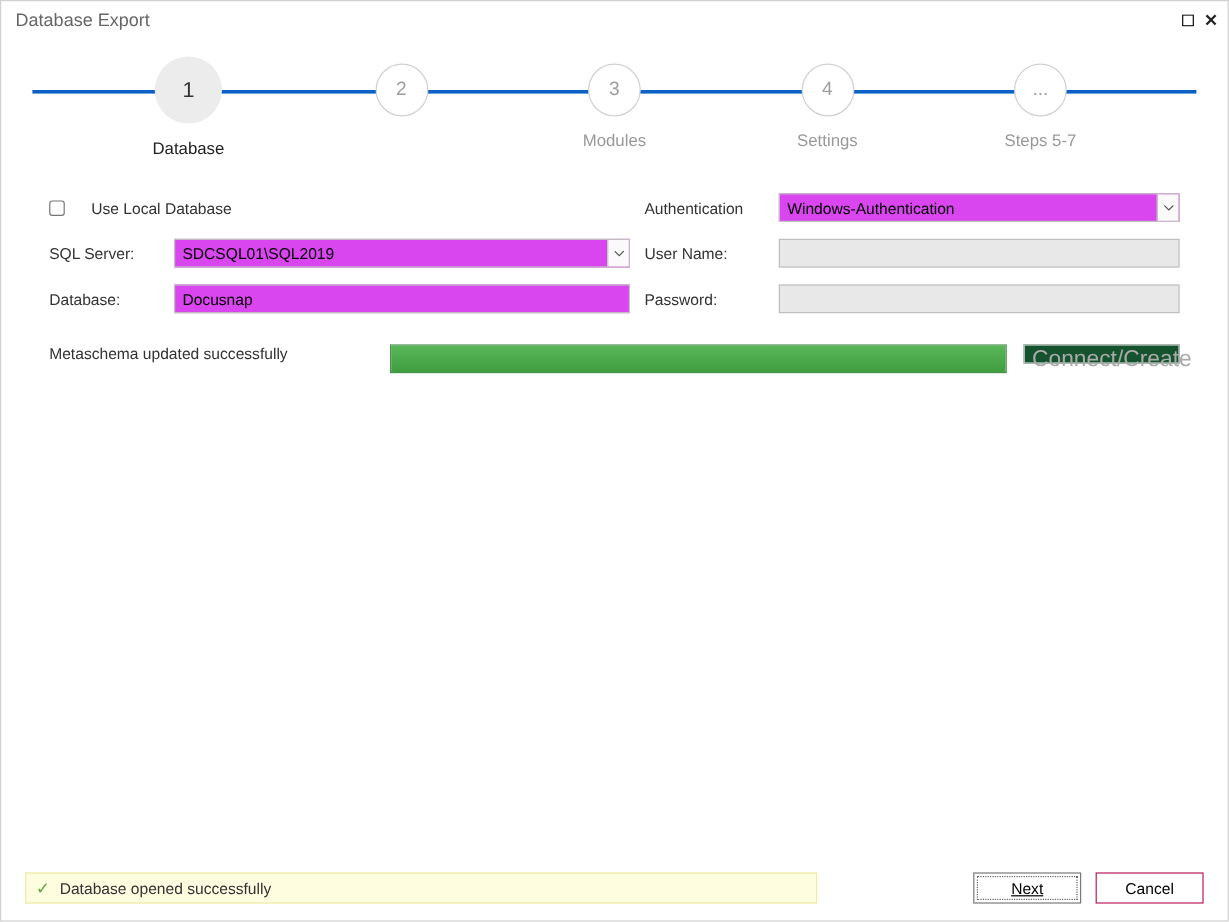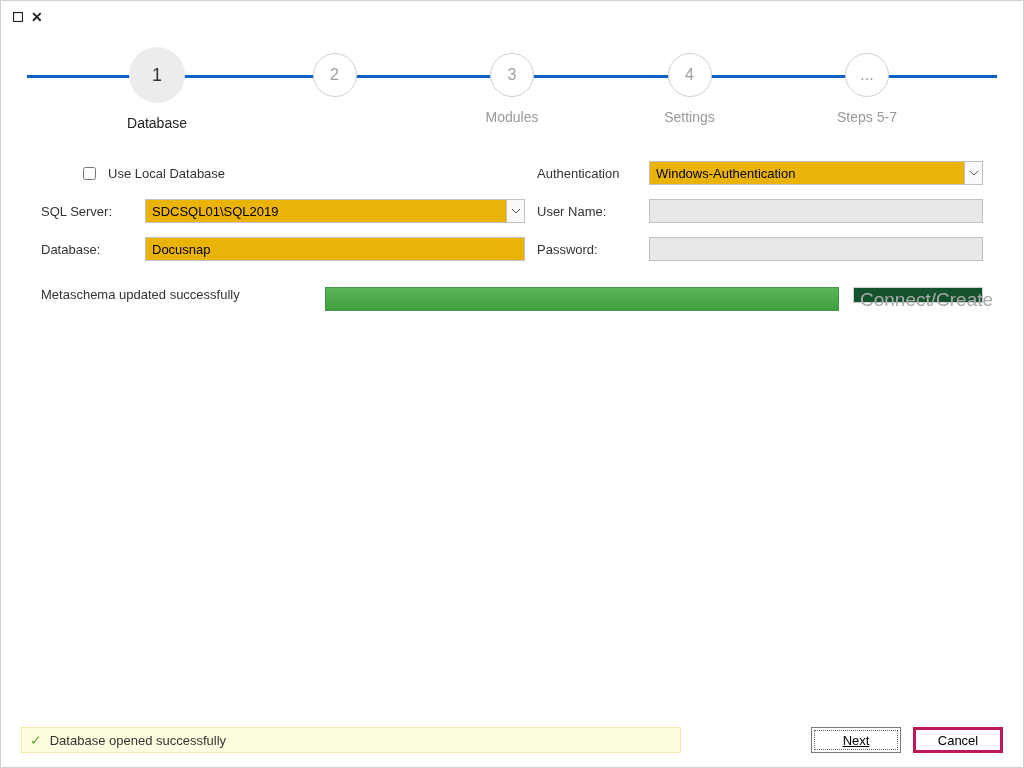--- a/index.html
+++ b/index.html
@@ -104,31 +104,30 @@
       grid-template-columns: 92px 380px 100px 1fr;
       column-gap: 12px;
       row-gap: 14px;
       align-items: center;
       padding: 0 14px;
     }
     .checkbox-row {
       grid-column: 1 / span 2;
       display: flex;
       align-items: center;
-      gap: 12px;
-      margin-left: 42px;
+      gap: 22px;
     }
     .checkbox-row input[type=checkbox]{
       width:13px; height:13px; margin:0;
     }
     .label { color: #333; font-size: 13px; }
     .input, .select {
       height: 24px;
       border: 1px solid #c0c0c0;
-      background: #eab308;
+      background: #d946ef;
       font-size: 13px;
       font-family: inherit;
       padding: 0 6px;
       width: 100%;
     }
     .input.disabled { background: #e8e8e8; }
     .combo {
       position: relative;
       width: 100%;
     }
@@ -188,36 +187,37 @@
       gap: 8px;
       padding: 0 8px;
       color: #333;
       font-size: 13px;
     }
     .status .check-icon { color: #5aa83a; font-size: 14px; line-height:1; }
     .footer-spacer { flex:1; }
     .btn {
       width: 90px;
       height: 26px;
-      border: 3px solid #be185d;
+      border: 1px solid #be185d;
       background: #fff;
       font-size: 13px;
       cursor: pointer;
     }
     .btn.primary {
       border: 1px solid #7a7a7a;
       outline: 1px dotted #666;
       outline-offset: -4px;
       text-decoration: underline;
     }
   </style>
 </head>
 <body>
 
 <div class="titlebar">
+  <div class="titlebar-title">Database Export</div>
   <div class="titlebar-icons">
     <span class="max-icon">
       <svg width="10" height="10" viewBox="0 0 10 10">
           <rect x="0.5" y="0.5" width="9" height="9" fill="none" stroke="#222" stroke-width="1.2"></rect>
         </svg>
     </span>
     <span class="close-icon">✕</span>
   </div>
 </div>
 

